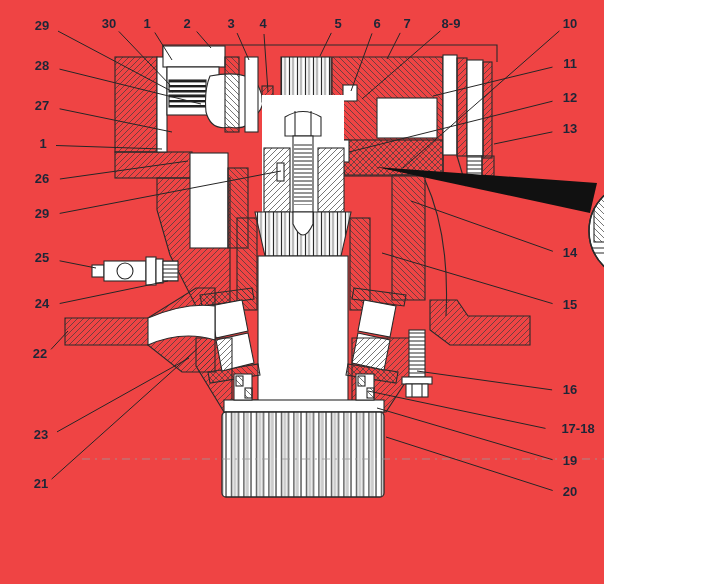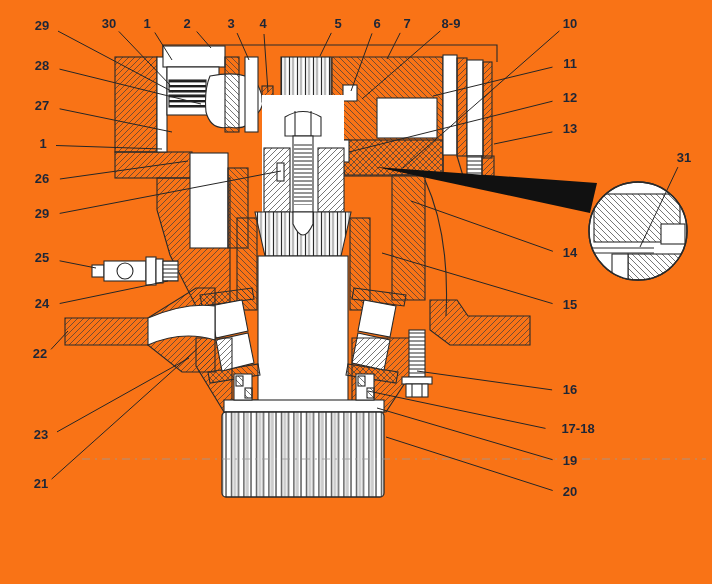--- a/index.html
+++ b/index.html
@@ -1,16 +1,16 @@
 <!DOCTYPE html>
 <html><head>
 <meta charset="utf-8">
 <style>
   html,body{margin:0;padding:0;background:#ffffff;}
-  .stage{position:relative;width:712px;height:584px;background:#f97316;overflow:hidden;
+  .stage{position:relative;width:604px;height:584px;background:#ef4444;overflow:hidden;
          font-family:"Liberation Sans",sans-serif;}
   svg{position:absolute;left:0;top:0;}
   .callout-text{font:bold 13px "Liberation Sans",sans-serif;text-anchor:middle;}
 </style>
 </head>
 <body>
 
 <div class="stage">
 <svg width="712" height="584" viewBox="0 0 712 584">
   <defs>

